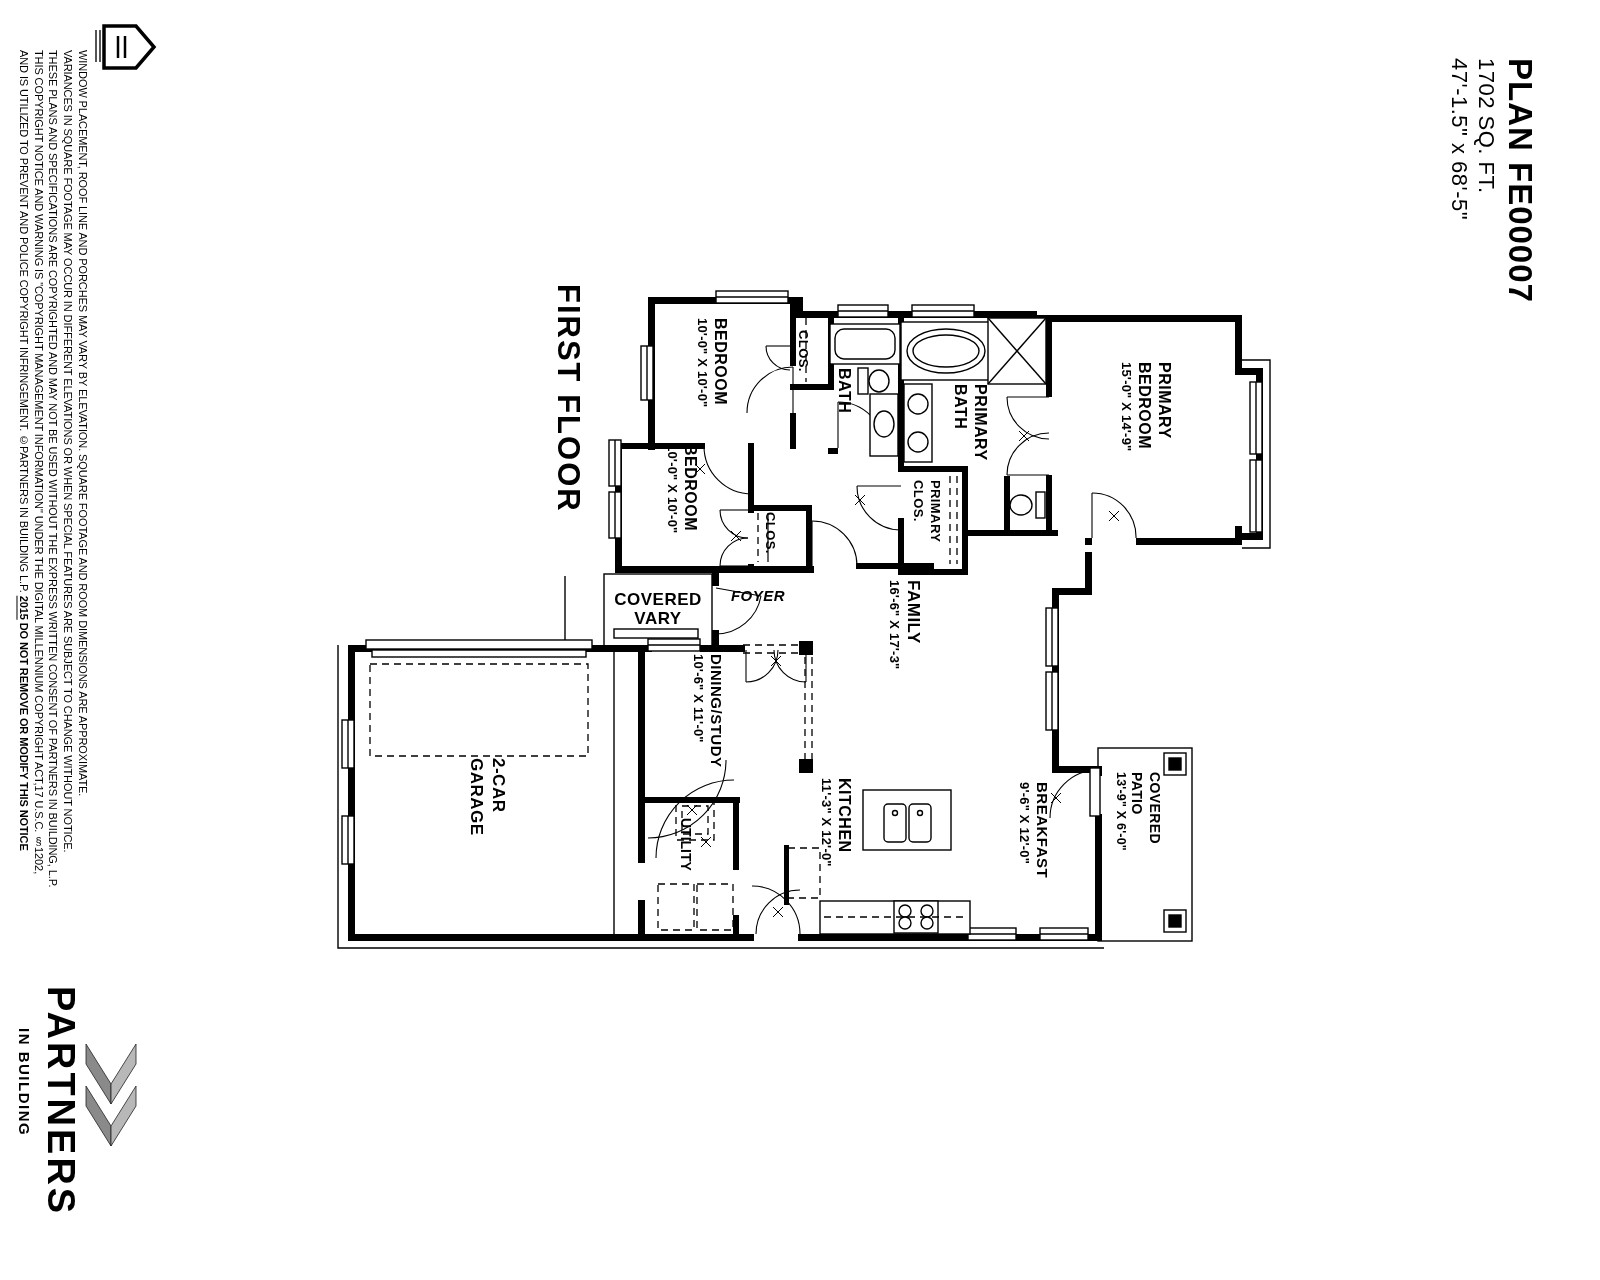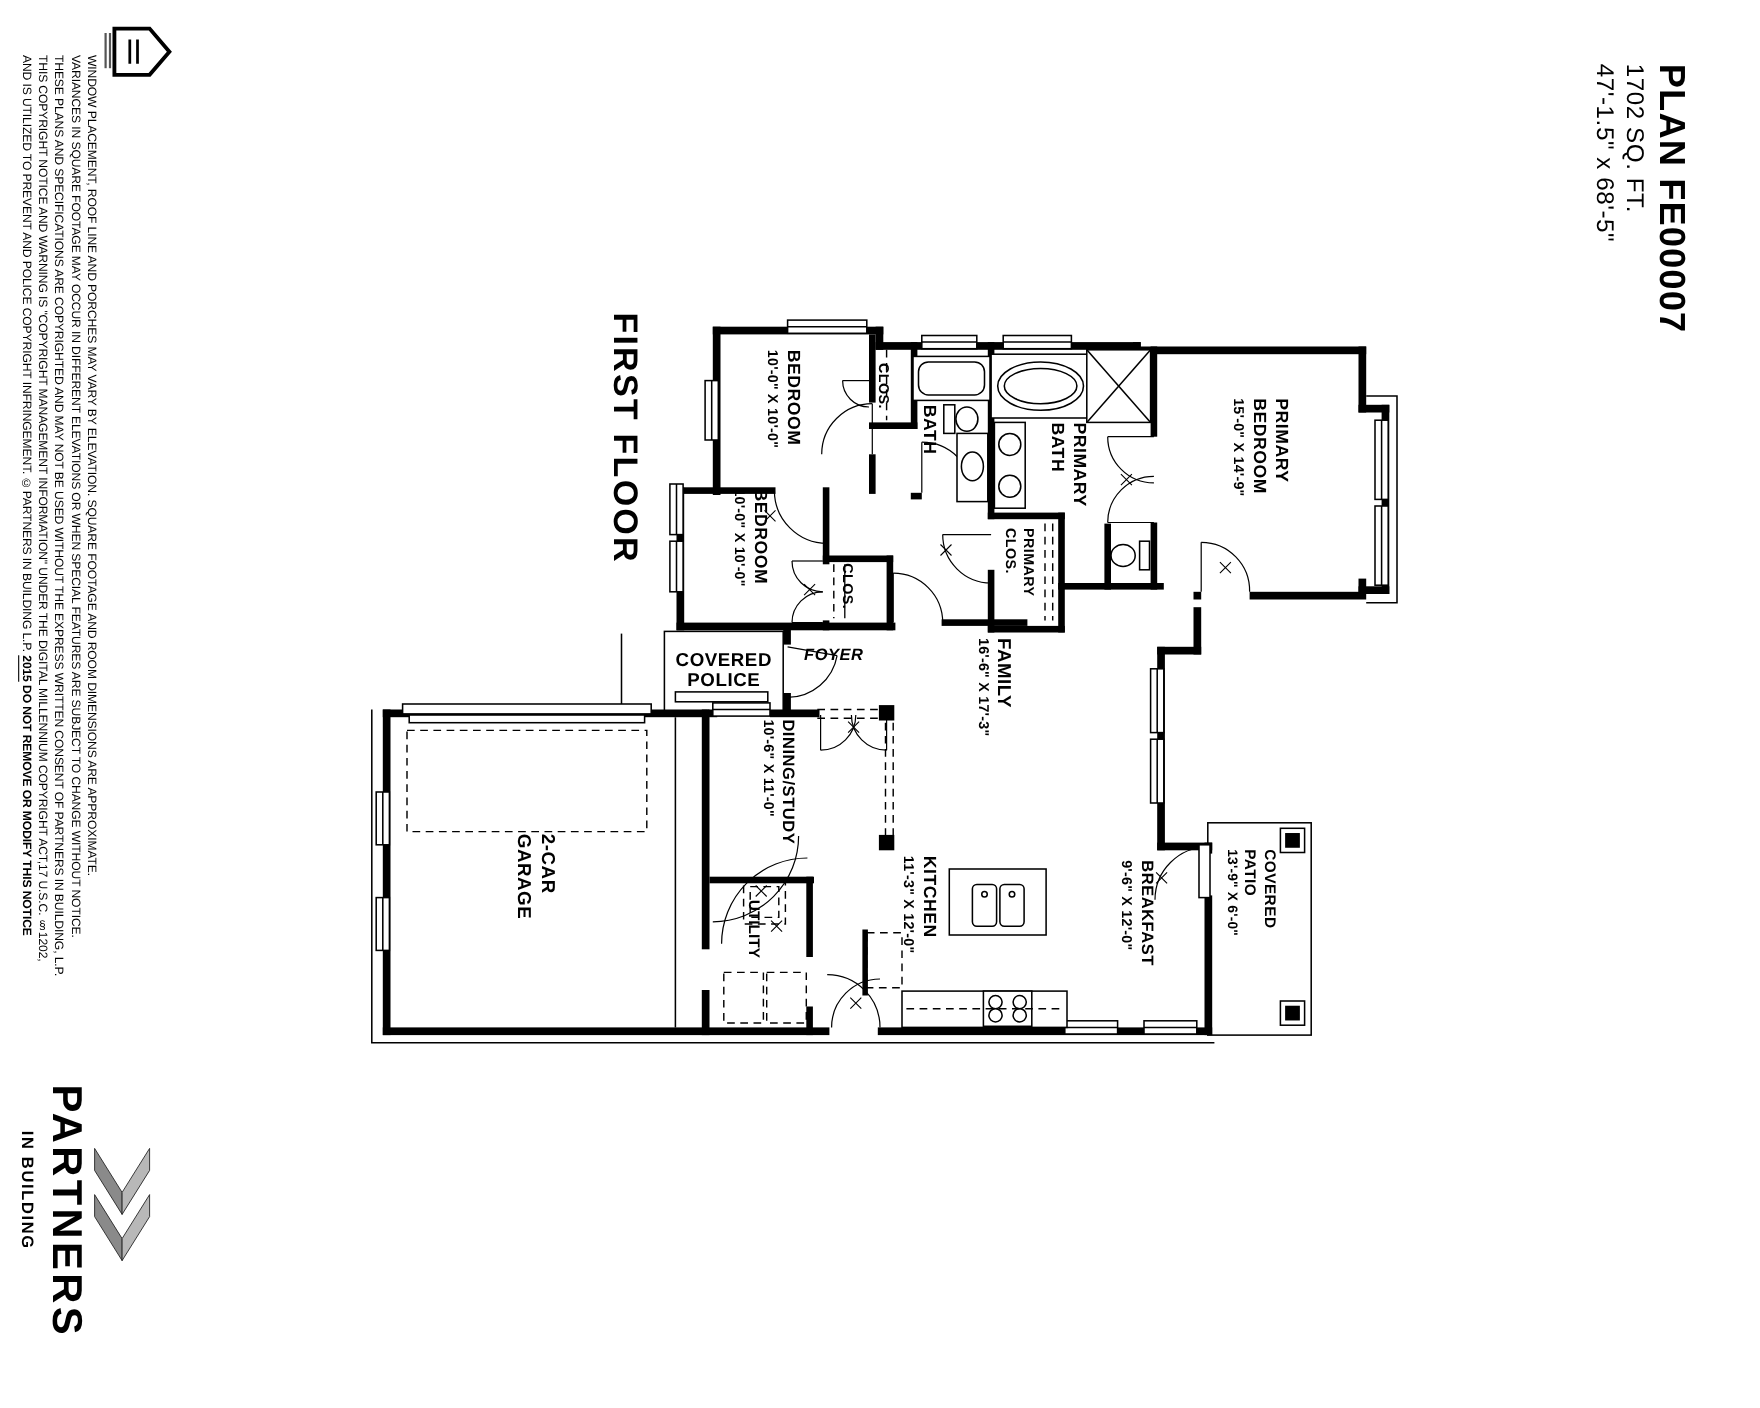--- a/index.html
+++ b/index.html
@@ -350,21 +350,21 @@
     <div class="rname-lg">GARAGE</div>
   </div>
   <div id="lbl-covered-patio" class="vtext">
     <div class="rname-sm" style="font-size:14px">COVERED</div>
     <div class="rname-sm" style="font-size:14px">PATIO</div>
     <div class="rdims-sm">13'-9" X 6'-0"</div>
   </div>
   <div id="lbl-foyer" class="hlabel">FOYER</div>
   <div id="lbl-covered-porch" class="hlabel">
     <div>COVERED</div>
-    <div>POLICE</div>
+    <div>VARY</div>
   </div>
 
   <div id="title-block" class="vtext">
     <div class="t1">PLAN FE00007</div>
     <div class="t2">1702 SQ. FT.</div>
     <div class="t2">47'-1.5" x 68'-5"</div>
   </div>
 
   <div id="legal" class="vtext">
     <div>WINDOW PLACEMENT, ROOF LINE AND PORCHES MAY VARY BY ELEVATION.  SQUARE FOOTAGE AND ROOM DIMENSIONS ARE APPROXIMATE.</div>

